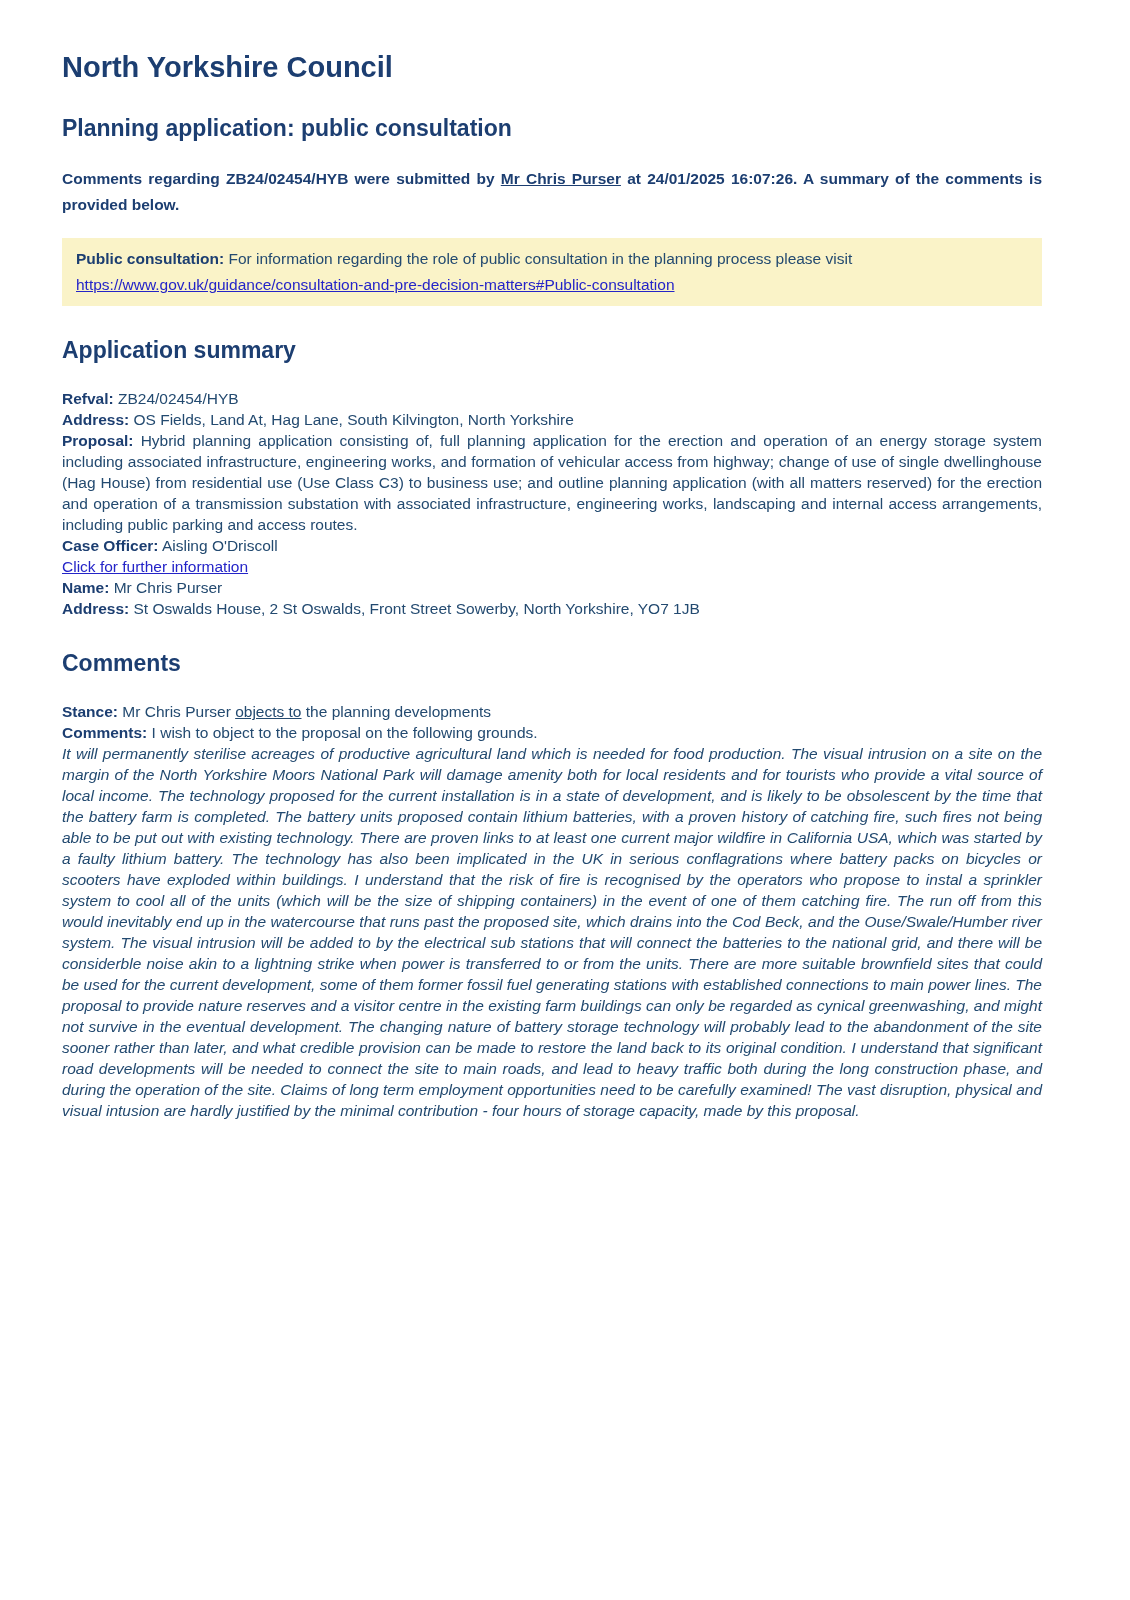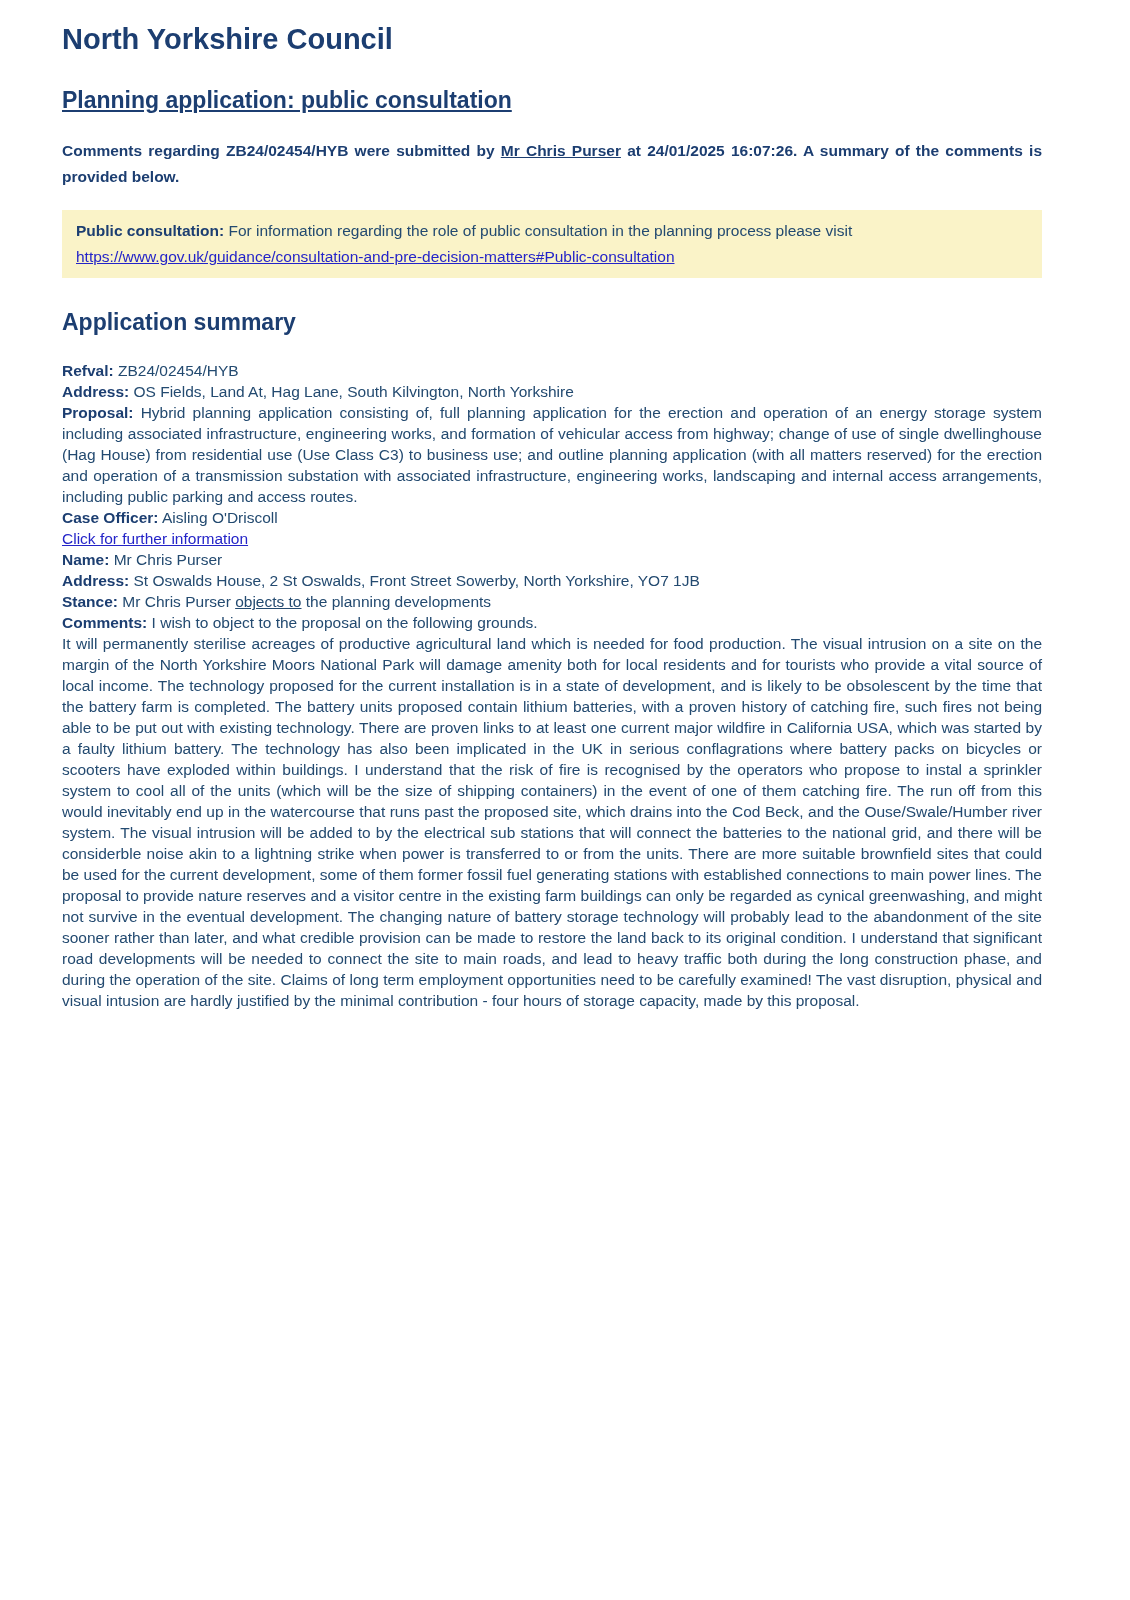--- a/index.html
+++ b/index.html
@@ -8,44 +8,44 @@
     --link:#2424c8;
     --notice_bg:#faf3c8;
   }
   *{ box-sizing:border-box; }
   html,body{ margin:0; padding:0; background:#ffffff; }
   body{
     width:1130px; min-height:1600px;
     font-family:"Liberation Sans", sans-serif;
     color:var(--body);
   }
-  .page{ padding:22px 88px 60px 62px; }
+  .page{ padding:50px 88px 60px 62px; }
   h1{
     font-size:29px; line-height:34px; font-weight:bold;
     color:var(--heading); margin:0 0 30px 0;
   }
   h2{
     font-size:23px; line-height:28px; font-weight:bold;
     color:var(--heading); margin:30px 0 24px 0;
   }
-  h2.first{ margin-top:0;text-decoration:underline; }
+  h2.first{ margin-top:0; }
   .intro{
     font-weight:bold; font-size:15.5px; line-height:26px;
     color:var(--heading); text-align:justify; margin:6px 0 20px 0;
   }
   .notice{
     background:var(--notice_bg);
     padding:8px 14px; margin:0 0 14px 0;
     font-size:15.5px; line-height:26px; text-align:left;
   }
   .notice strong{ color:var(--heading); }
   .block{ font-size:15.5px; line-height:21px; }
   .block p{ margin:0; text-align:justify; }
   .block strong{ color:var(--heading); }
-  .body-text{ font-size:15.5px; line-height:21px; text-align:justify; margin:0; }
+  .body-text{ font-size:15.5px; line-height:21px; text-align:justify; margin:0;font-style:italic; }
   a{ cursor:pointer; }
   .link{ color:var(--link); text-decoration:underline; }
   .inline-link{ color:inherit; text-decoration:underline; }
   .link-para{ margin:21px 0 0 0; font-size:15.5px; line-height:21px; }
 </style>
 </head>
 <body>
 
 <div class="page">
 
@@ -66,20 +66,21 @@
     <p><strong>Case Officer:</strong> <span>Aisling O'Driscoll</span></p>
     <p class="link-para"><a class="link">Click for further information</a></p>
   </div>
 
 
   <div class="block">
     <p><strong>Name:</strong> <span>Mr Chris Purser</span></p>
     <p><strong>Address:</strong> <span>St Oswalds House, 2 St Oswalds, Front Street Sowerby, North Yorkshire, YO7 1JB</span></p>
   </div>
 
+  <h2>Comments</h2>
 
   <div class="block">
     <p><strong>Stance:</strong> <span>Mr Chris Purser </span><a class="inline-link">objects to</a><span> the planning developments</span></p>
     <p><strong>Comments:</strong> <span>I wish to object to the proposal on the following grounds.</span></p>
     <p class="body-text">It will permanently sterilise acreages of productive agricultural land which is needed for food production. The visual intrusion on a site on the margin of the North Yorkshire Moors National Park will damage amenity both for local residents and for tourists who provide a vital source of local income. The technology proposed for the current installation is in a state of development, and is likely to be obsolescent by the time that the battery farm is completed. The battery units proposed contain lithium batteries, with a proven history of catching fire, such fires not being able to be put out with existing technology. There are proven links to at least one current major wildfire in California USA, which was started by a faulty lithium battery. The technology has also been implicated in the UK in serious conflagrations where battery packs on bicycles or scooters have exploded within buildings. I understand that the risk of fire is recognised by the operators who propose to instal a sprinkler system to cool all of the units (which will be the size of shipping containers) in the event of one of them catching fire. The run off from this would inevitably end up in the watercourse that runs past the proposed site, which drains into the Cod Beck, and the Ouse/Swale/Humber river system. The visual intrusion will be added to by the electrical sub stations that will connect the batteries to the national grid, and there will be considerble noise akin to a lightning strike when power is transferred to or from the units. There are more suitable brownfield sites that could be used for the current development, some of them former fossil fuel generating stations with established connections to main power lines. The proposal to provide nature reserves and a visitor centre in the existing farm buildings can only be regarded as cynical greenwashing, and might not survive in the eventual development. The changing nature of battery storage technology will probably lead to the abandonment of the site sooner rather than later, and what credible provision can be made to restore the land back to its original condition. I understand that significant road developments will be needed to connect the site to main roads, and lead to heavy traffic both during the long construction phase, and during the operation of the site. Claims of long term employment opportunities need to be carefully examined! The vast disruption, physical and visual intusion are hardly justified by the minimal contribution - four hours of storage capacity, made by this proposal.</p>
   </div>
 
 </div>
 
 </body></html>

